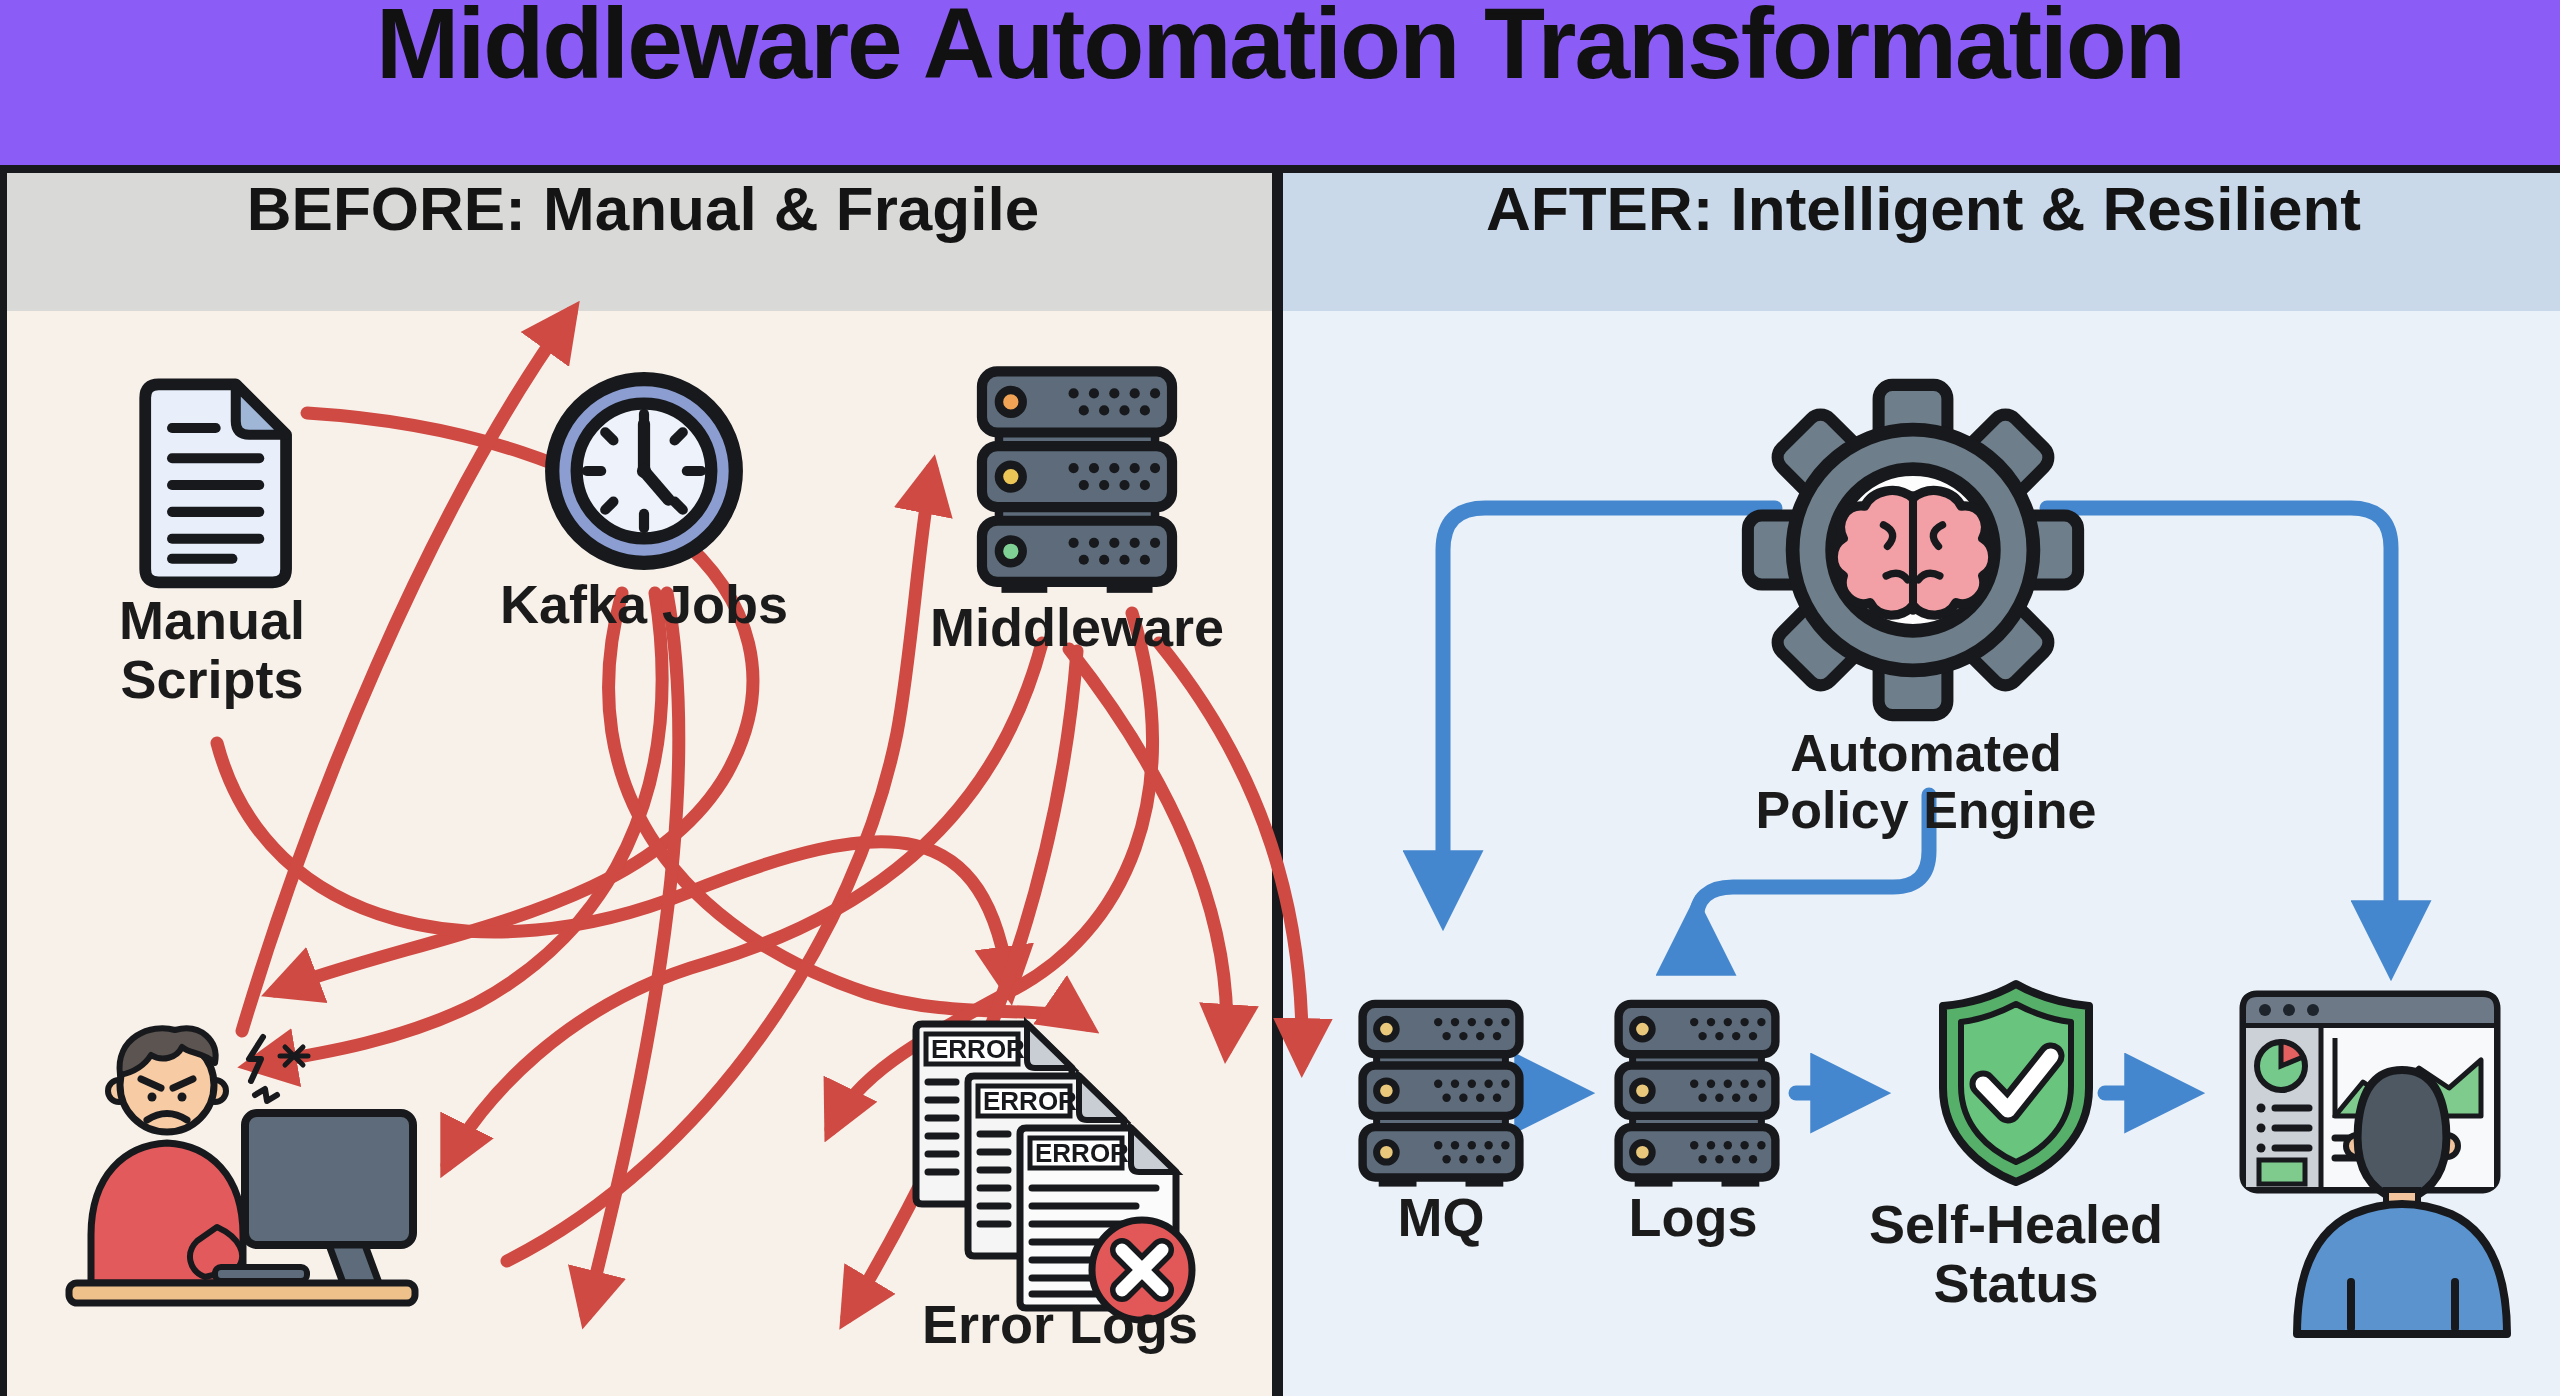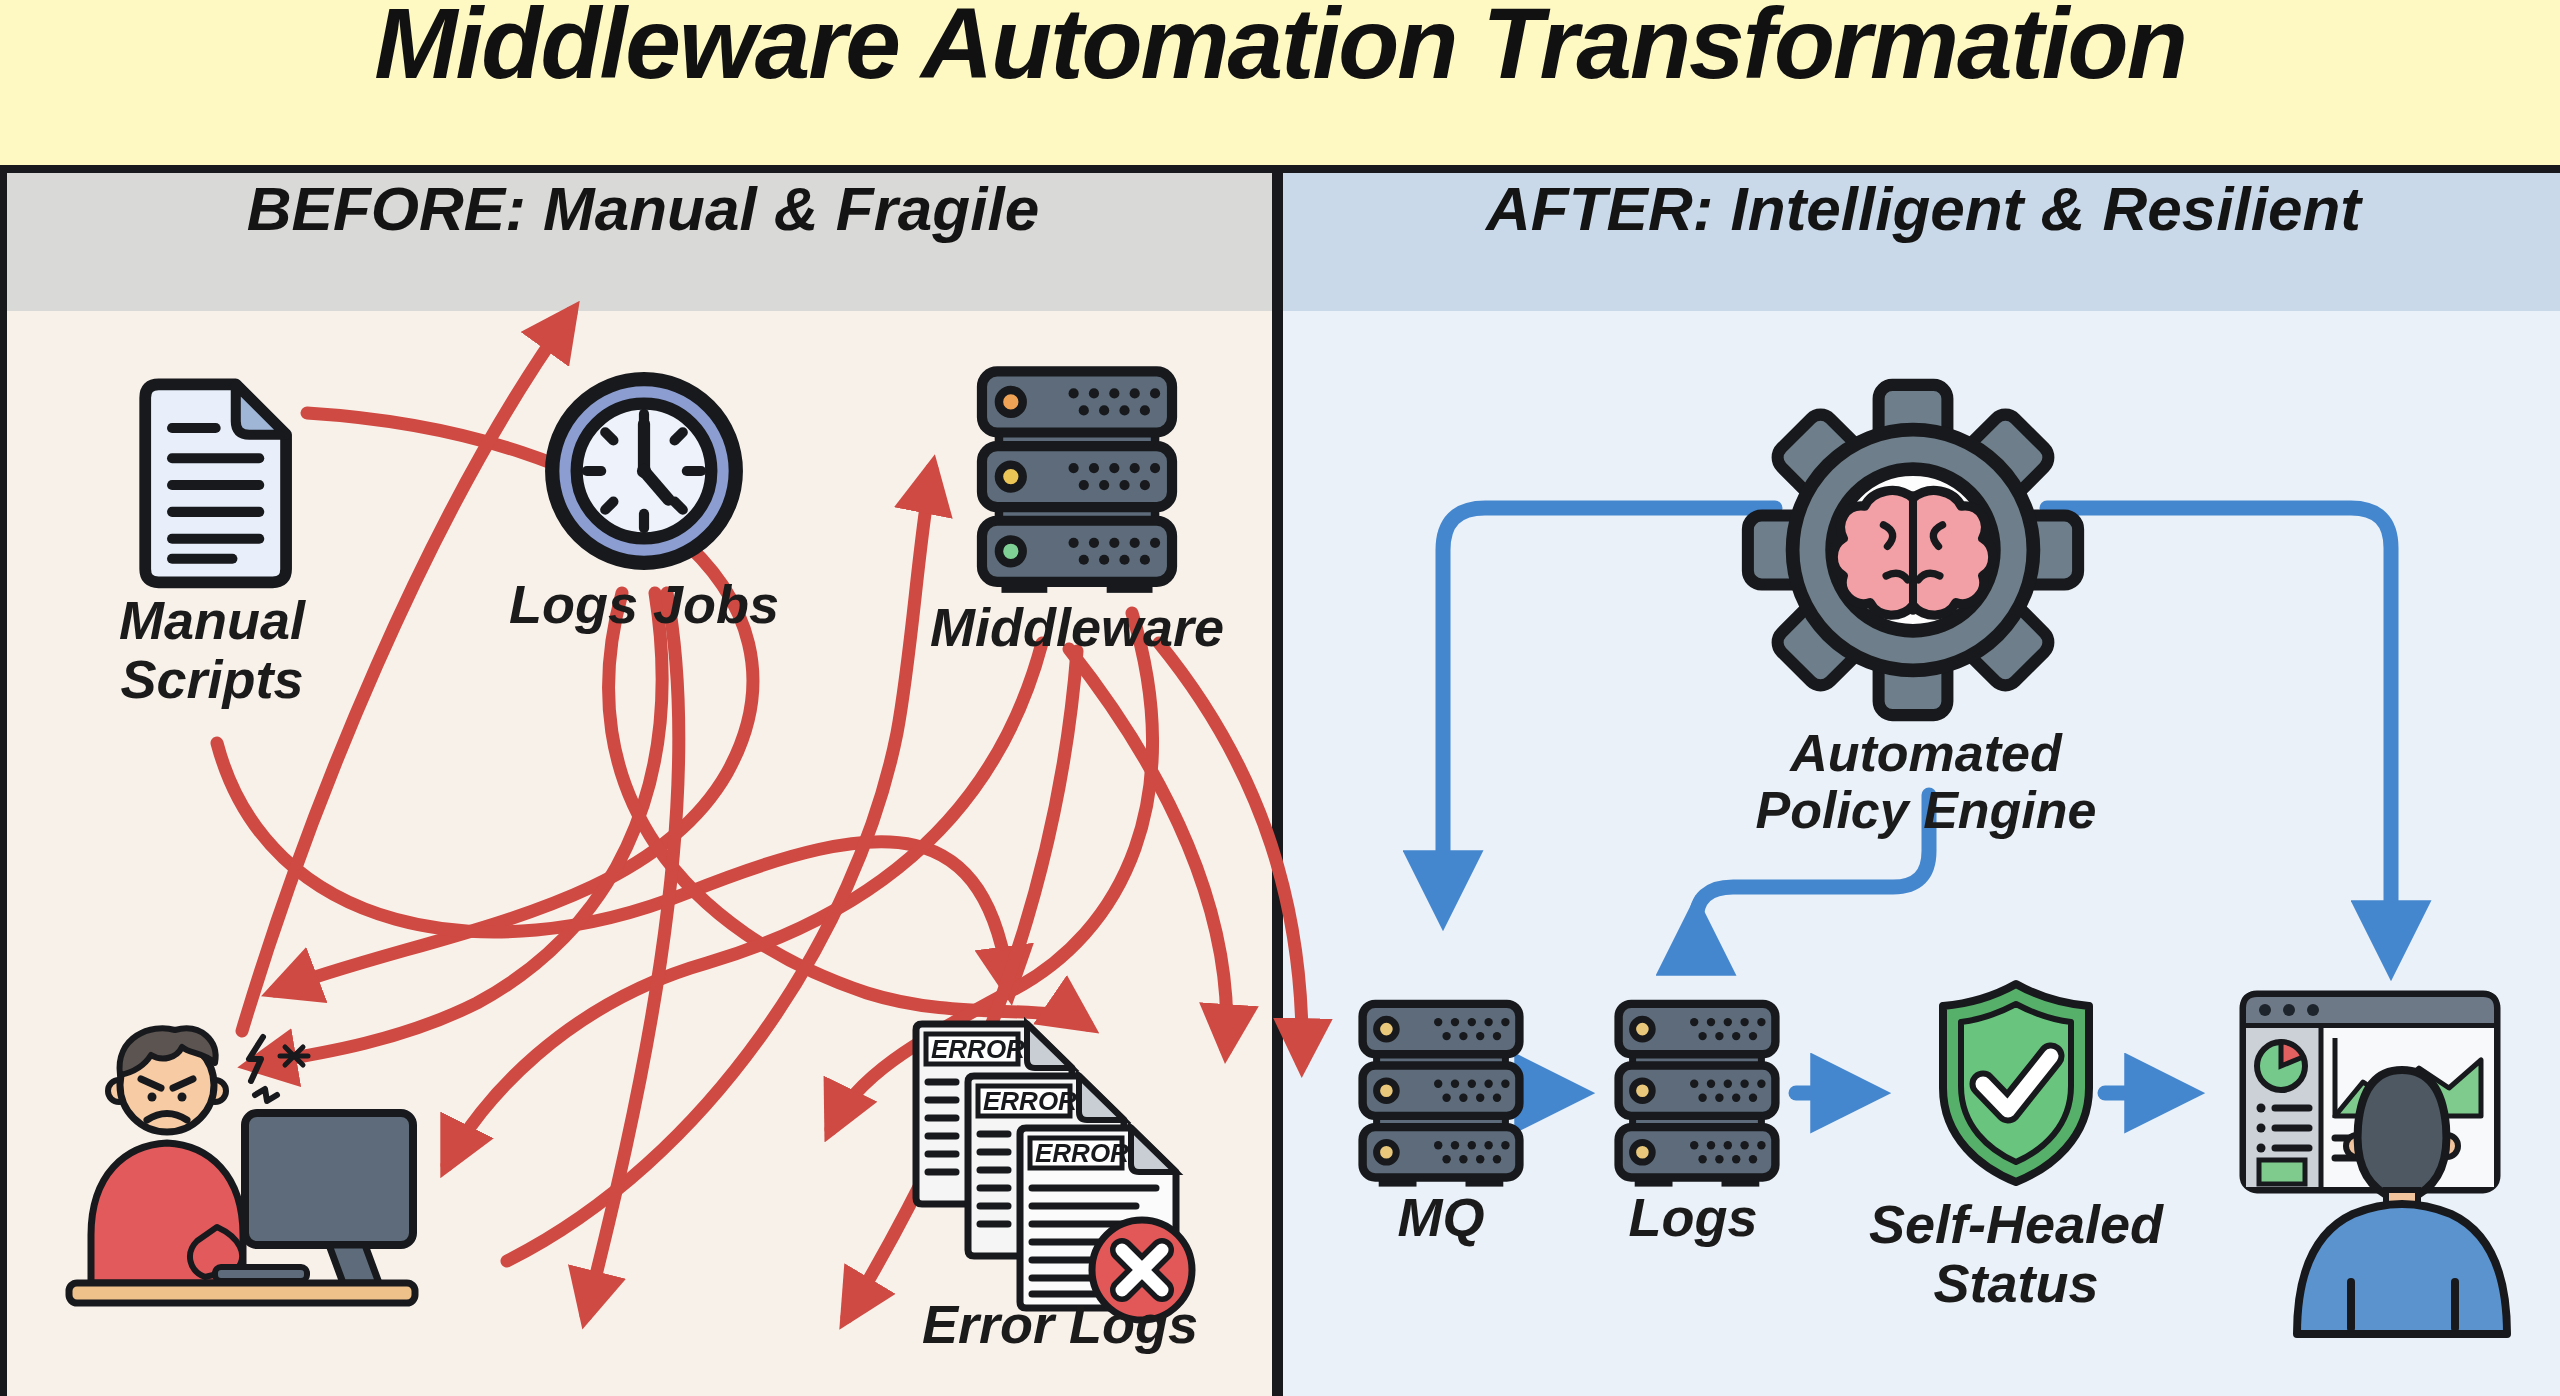--- a/index.html
+++ b/index.html
@@ -1,17 +1,17 @@
 <!DOCTYPE html>
 <html><head>
 <meta charset="utf-8">
 <style>
   html,body{margin:0;padding:0;background:#ffffff;}
   .stage{position:relative;width:2560px;height:1396px;overflow:hidden;
-         font-family:"Liberation Sans",sans-serif;background:#fef9c3;font-style:italic;}
+         font-family:"Liberation Sans",sans-serif;background:#8b5cf6;}
   .title{position:absolute;top:-14px;left:0;width:2560px;text-align:center;
          font-size:100px;font-weight:800;letter-spacing:-2px;color:#111;margin:0;}
   
   .frame{position:absolute;top:165px;left:0;width:2560px;height:1231px;border-top:8px solid #17191c;}
   .panel{position:absolute;top:0;height:1223px;}
   .panel.before{left:0;width:1272px;background:#f8f1ea;border-left:7px solid #17191c;}
   .panel.after{left:1272px;width:1281px;background:#eaf1f8;border-left:11px solid #17191c;border-right:7px solid #17191c;}
   .panel-header{position:absolute;top:0;left:0;right:0;height:138px;display:flex;justify-content:center;
                 font-size:62px;font-weight:700;color:#141414;}
   .before .panel-header{background:#d9d9d7;}
@@ -85,21 +85,21 @@
           <line x1="69" y1="31" x2="65" y2="35"></line>
           <line x1="31" y1="69" x2="35" y2="65"></line>
           <line x1="69" y1="69" x2="65" y2="65"></line>
         </g>
         <g stroke="#17191c" stroke-width="6" stroke-linecap="round">
           <line x1="50" y1="50" x2="50" y2="27"></line>
           <line x1="50" y1="50" x2="62" y2="64"></line>
         </g>
         <circle cx="50" cy="50" r="3.5" fill="#17191c"></circle>
       </svg>
-      <div class="label" style="left:487px;top:402px;width:300px;z-index:2">Logs Jobs</div>
+      <div class="label" style="left:487px;top:402px;width:300px;z-index:2">Kafka Jobs</div>
 
       <svg class="abs icon-layer" style="left:968px;top:195px" width="204" height="224" viewBox="0 0 120 132">
         <g stroke="#17191c" stroke-width="5" fill="#5d6b7a">
           <rect x="14" y="34" width="92" height="14"></rect>
           <rect x="14" y="78" width="92" height="14"></rect>
           <rect x="18" y="118" width="22" height="12"></rect>
           <rect x="80" y="118" width="22" height="12"></rect>
         </g>
         <g stroke="#17191c" stroke-width="6" fill="#5d6b7a">
           <rect x="4" y="2" width="112" height="36" rx="9"></rect>

